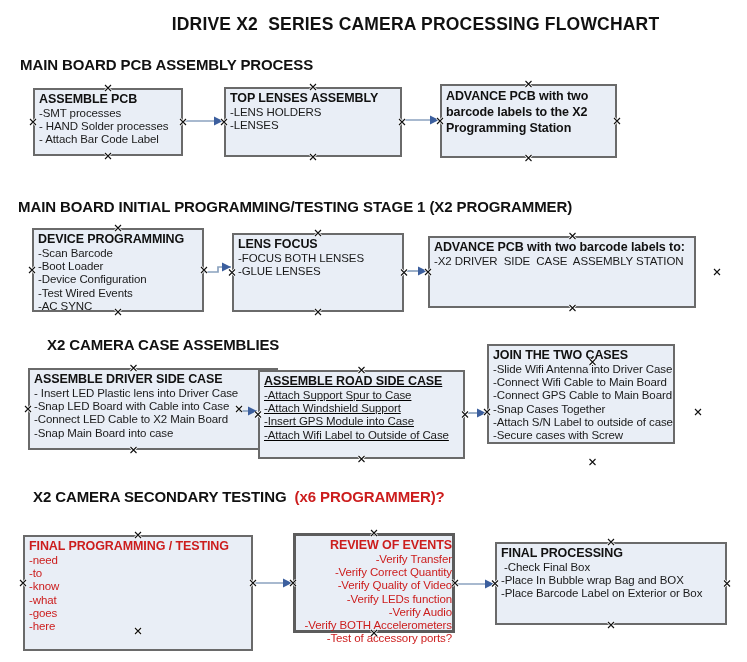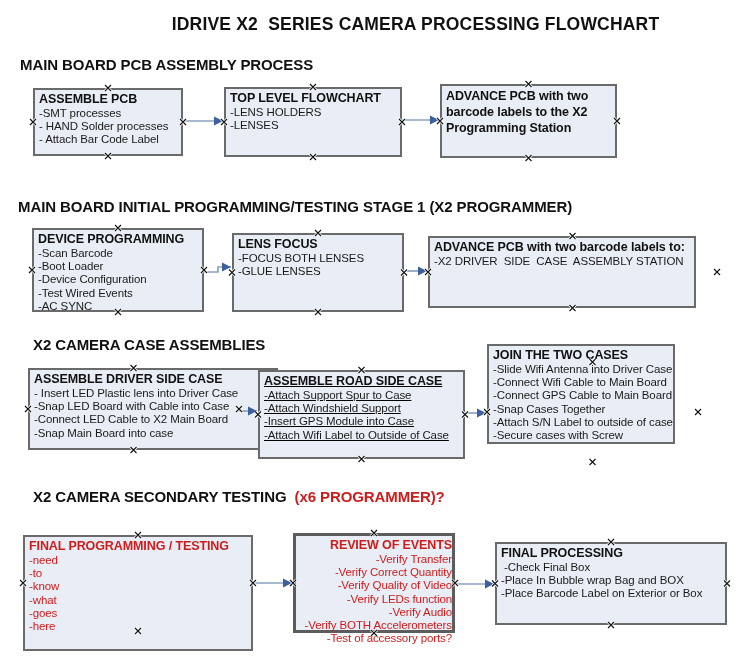--- a/index.html
+++ b/index.html
@@ -38,21 +38,21 @@
   <div class="main-title">IDRIVE X2  SERIES CAMERA PROCESSING FLOWCHART</div>
   <div id="diagram">
       <div class="section-header" style="left: 20px; top: 56px;"><span class="seg-black">MAIN BOARD PCB ASSEMBLY PROCESS</span></div>
       <div class="flow-box" style="left: 33px; top: 88px; width: 150px; height: 68px;">
         <div class="box-title">ASSEMBLE PCB</div>
         <div class="box-item">-SMT processes</div>
         <div class="box-item">- HAND Solder processes</div>
         <div class="box-item">- Attach Bar Code Label</div>
       </div>
       <div class="flow-box" style="left: 224px; top: 87px; width: 178px; height: 70px;">
-        <div class="box-title">TOP LEVEL FLOWCHART</div>
+        <div class="box-title">TOP LENSES ASSEMBLY</div>
         <div class="box-item">-LENS HOLDERS</div>
         <div class="box-item">-LENSES</div>
       </div>
       <div class="flow-box" style="left: 440px; top: 84px; width: 177px; height: 74px;">
         <div class="box-title wrap">ADVANCE PCB with two barcode labels to the X2 Programming Station</div>
       </div>
       <div class="section-header" style="left: 18px; top: 198px;"><span class="seg-black">MAIN BOARD INITIAL PROGRAMMING/TESTING STAGE 1 (X2 PROGRAMMER)</span></div>
       <div class="flow-box" style="left: 32px; top: 228px; width: 172px; height: 84px;">
         <div class="box-title">DEVICE PROGRAMMING</div>
         <div class="box-item">-Scan Barcode</div>
@@ -63,21 +63,21 @@
       </div>
       <div class="flow-box" style="left: 232px; top: 233px; width: 172px; height: 79px;">
         <div class="box-title">LENS FOCUS</div>
         <div class="box-item">-FOCUS BOTH LENSES</div>
         <div class="box-item">-GLUE LENSES</div>
       </div>
       <div class="flow-box" style="left: 428px; top: 236px; width: 268px; height: 72px;">
         <div class="box-title">ADVANCE PCB with two barcode labels to:</div>
         <div class="box-item">-X2 DRIVER  SIDE  CASE  ASSEMBLY STATION</div>
       </div>
-      <div class="section-header" style="left: 33px; top: 336px;"><span class="seg-black">X2 CAMERA CASE ASSEMBLIES</span></div>
+      <div class="section-header" style="left: 47px; top: 336px;"><span class="seg-black">X2 CAMERA CASE ASSEMBLIES</span></div>
       <div class="flow-box" style="left: 28px; top: 368px; width: 250px; height: 82px;">
         <div class="box-title">ASSEMBLE DRIVER SIDE CASE</div>
         <div class="box-item">- Insert LED Plastic lens into Driver Case</div>
         <div class="box-item">-Snap LED Board with Cable into Case</div>
         <div class="box-item">-Connect LED Cable to X2 Main Board</div>
         <div class="box-item">-Snap Main Board into case</div>
       </div>
       <div class="flow-box" style="left: 258px; top: 370px; width: 207px; height: 89px; text-decoration: underline;">
         <div class="box-title">ASSEMBLE ROAD SIDE CASE</div>
         <div class="box-item">-Attach Support Spur to Case</div>

